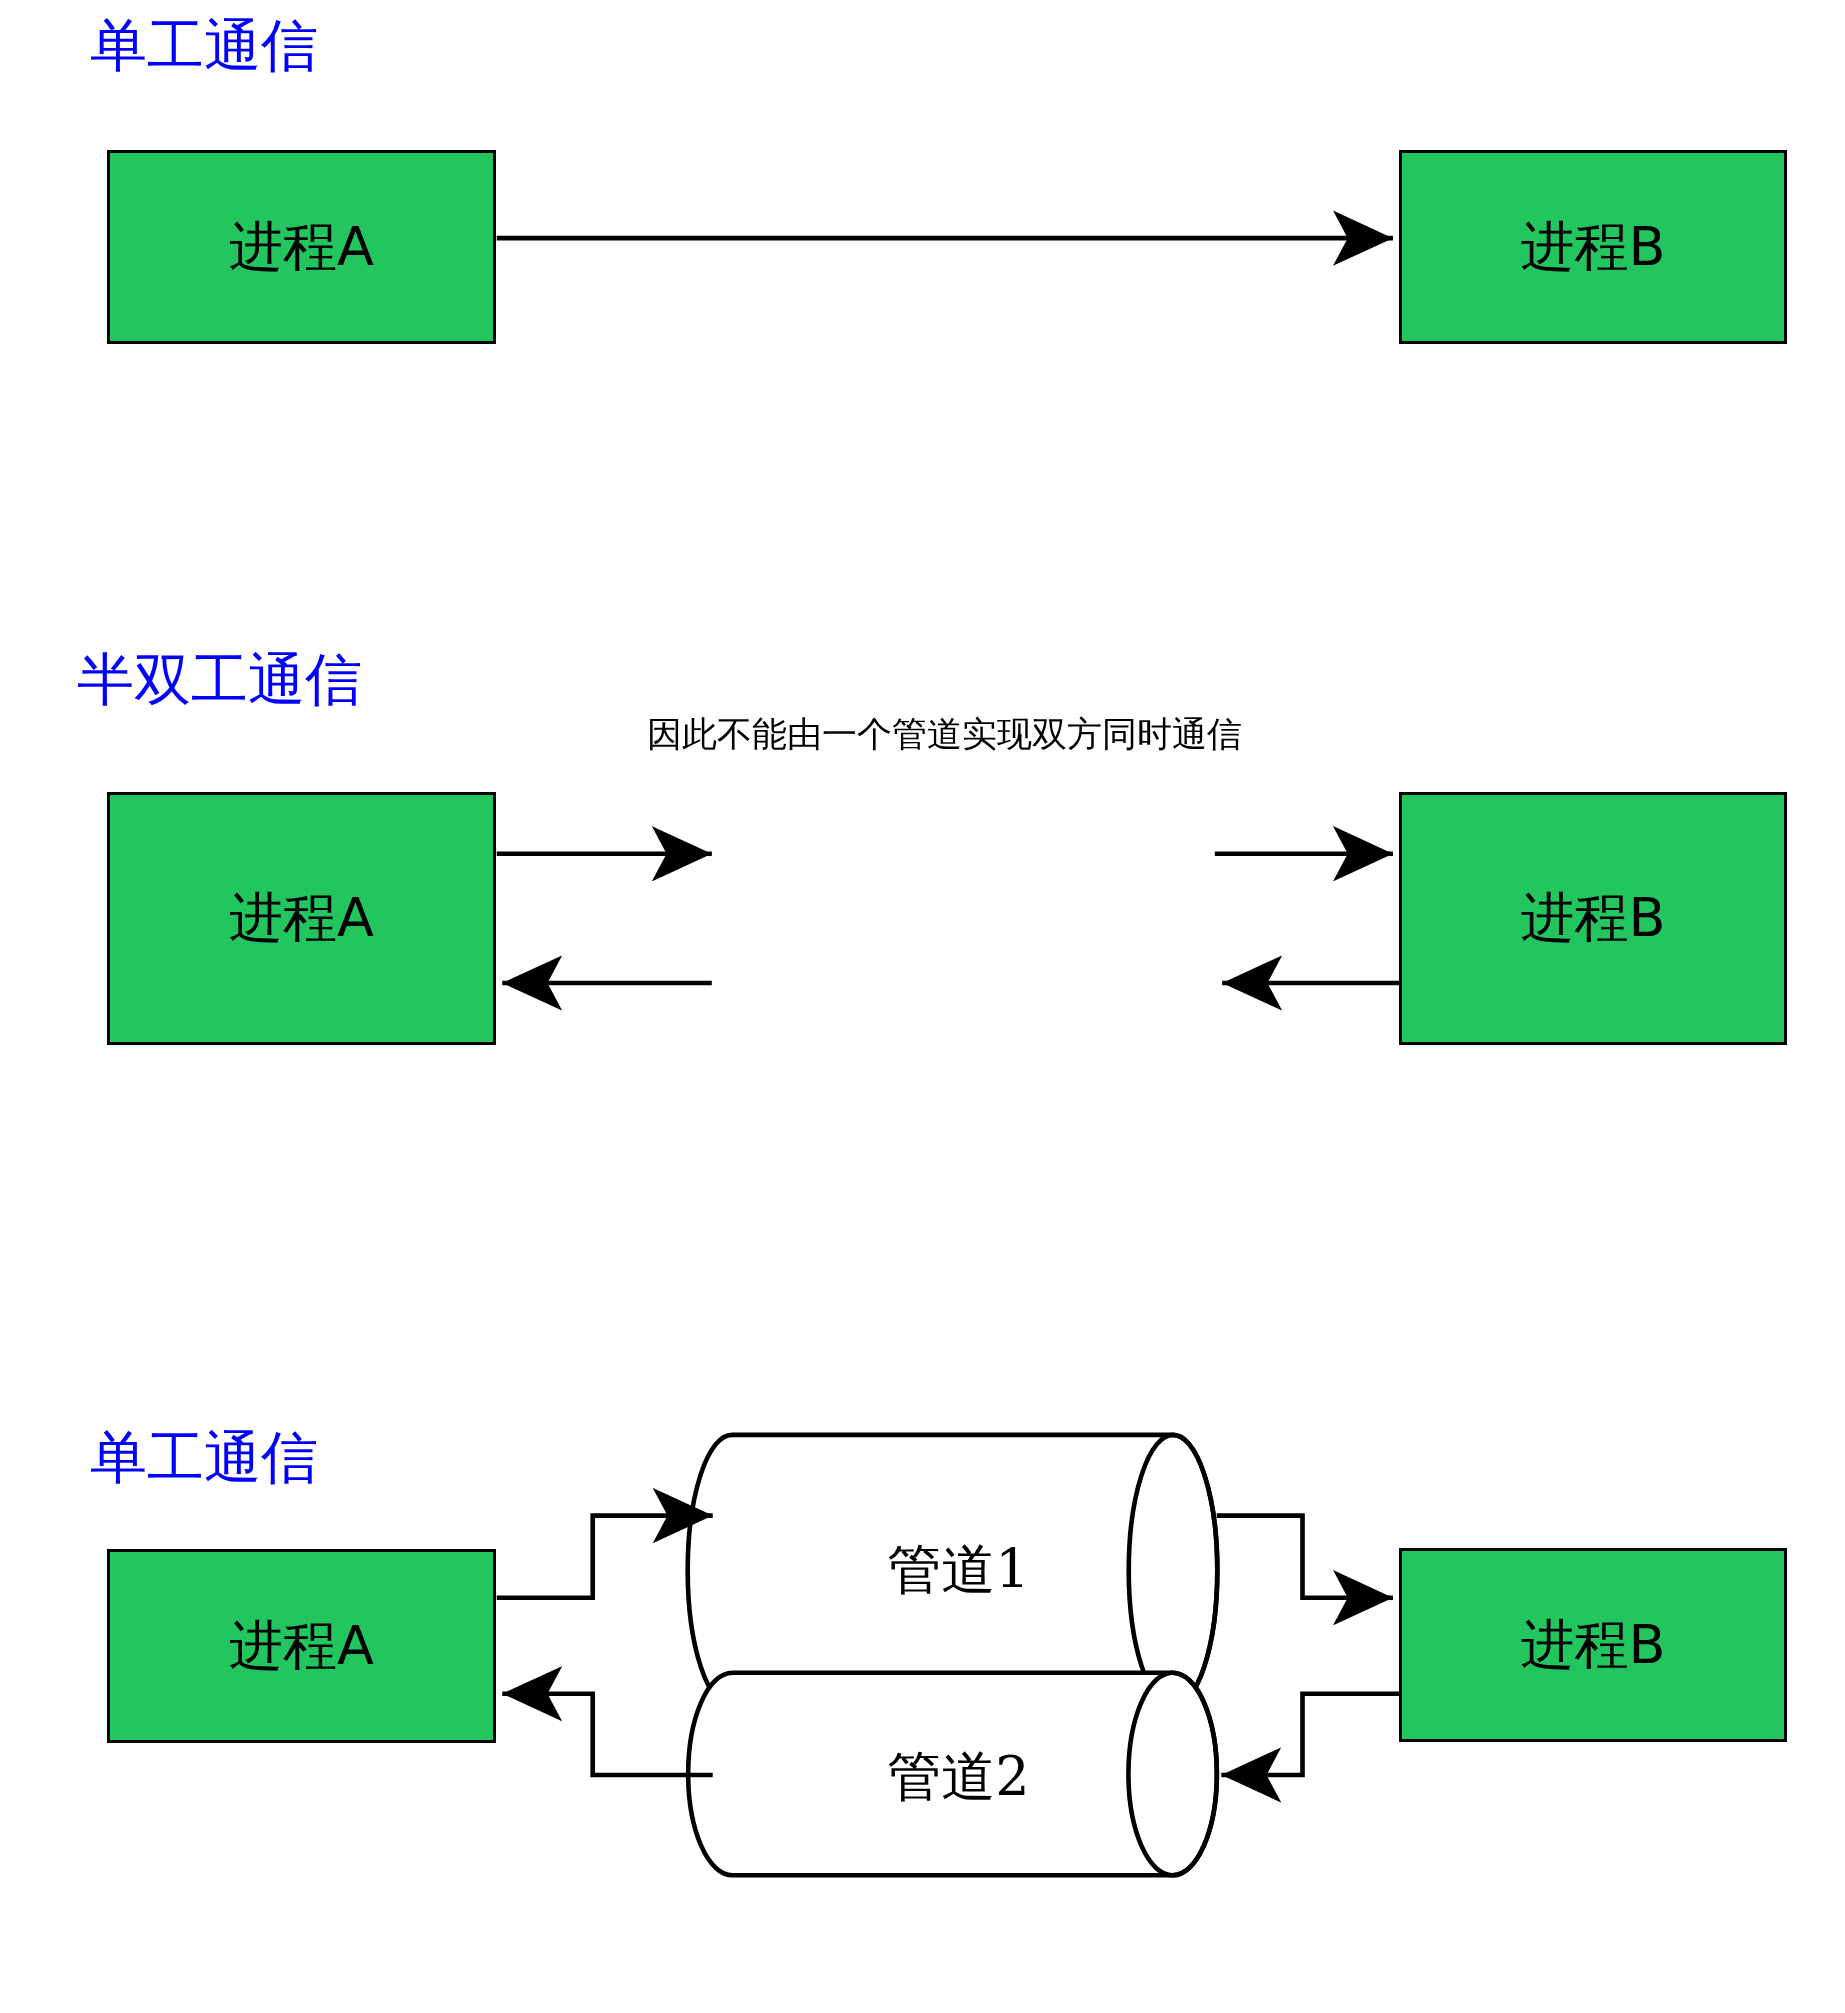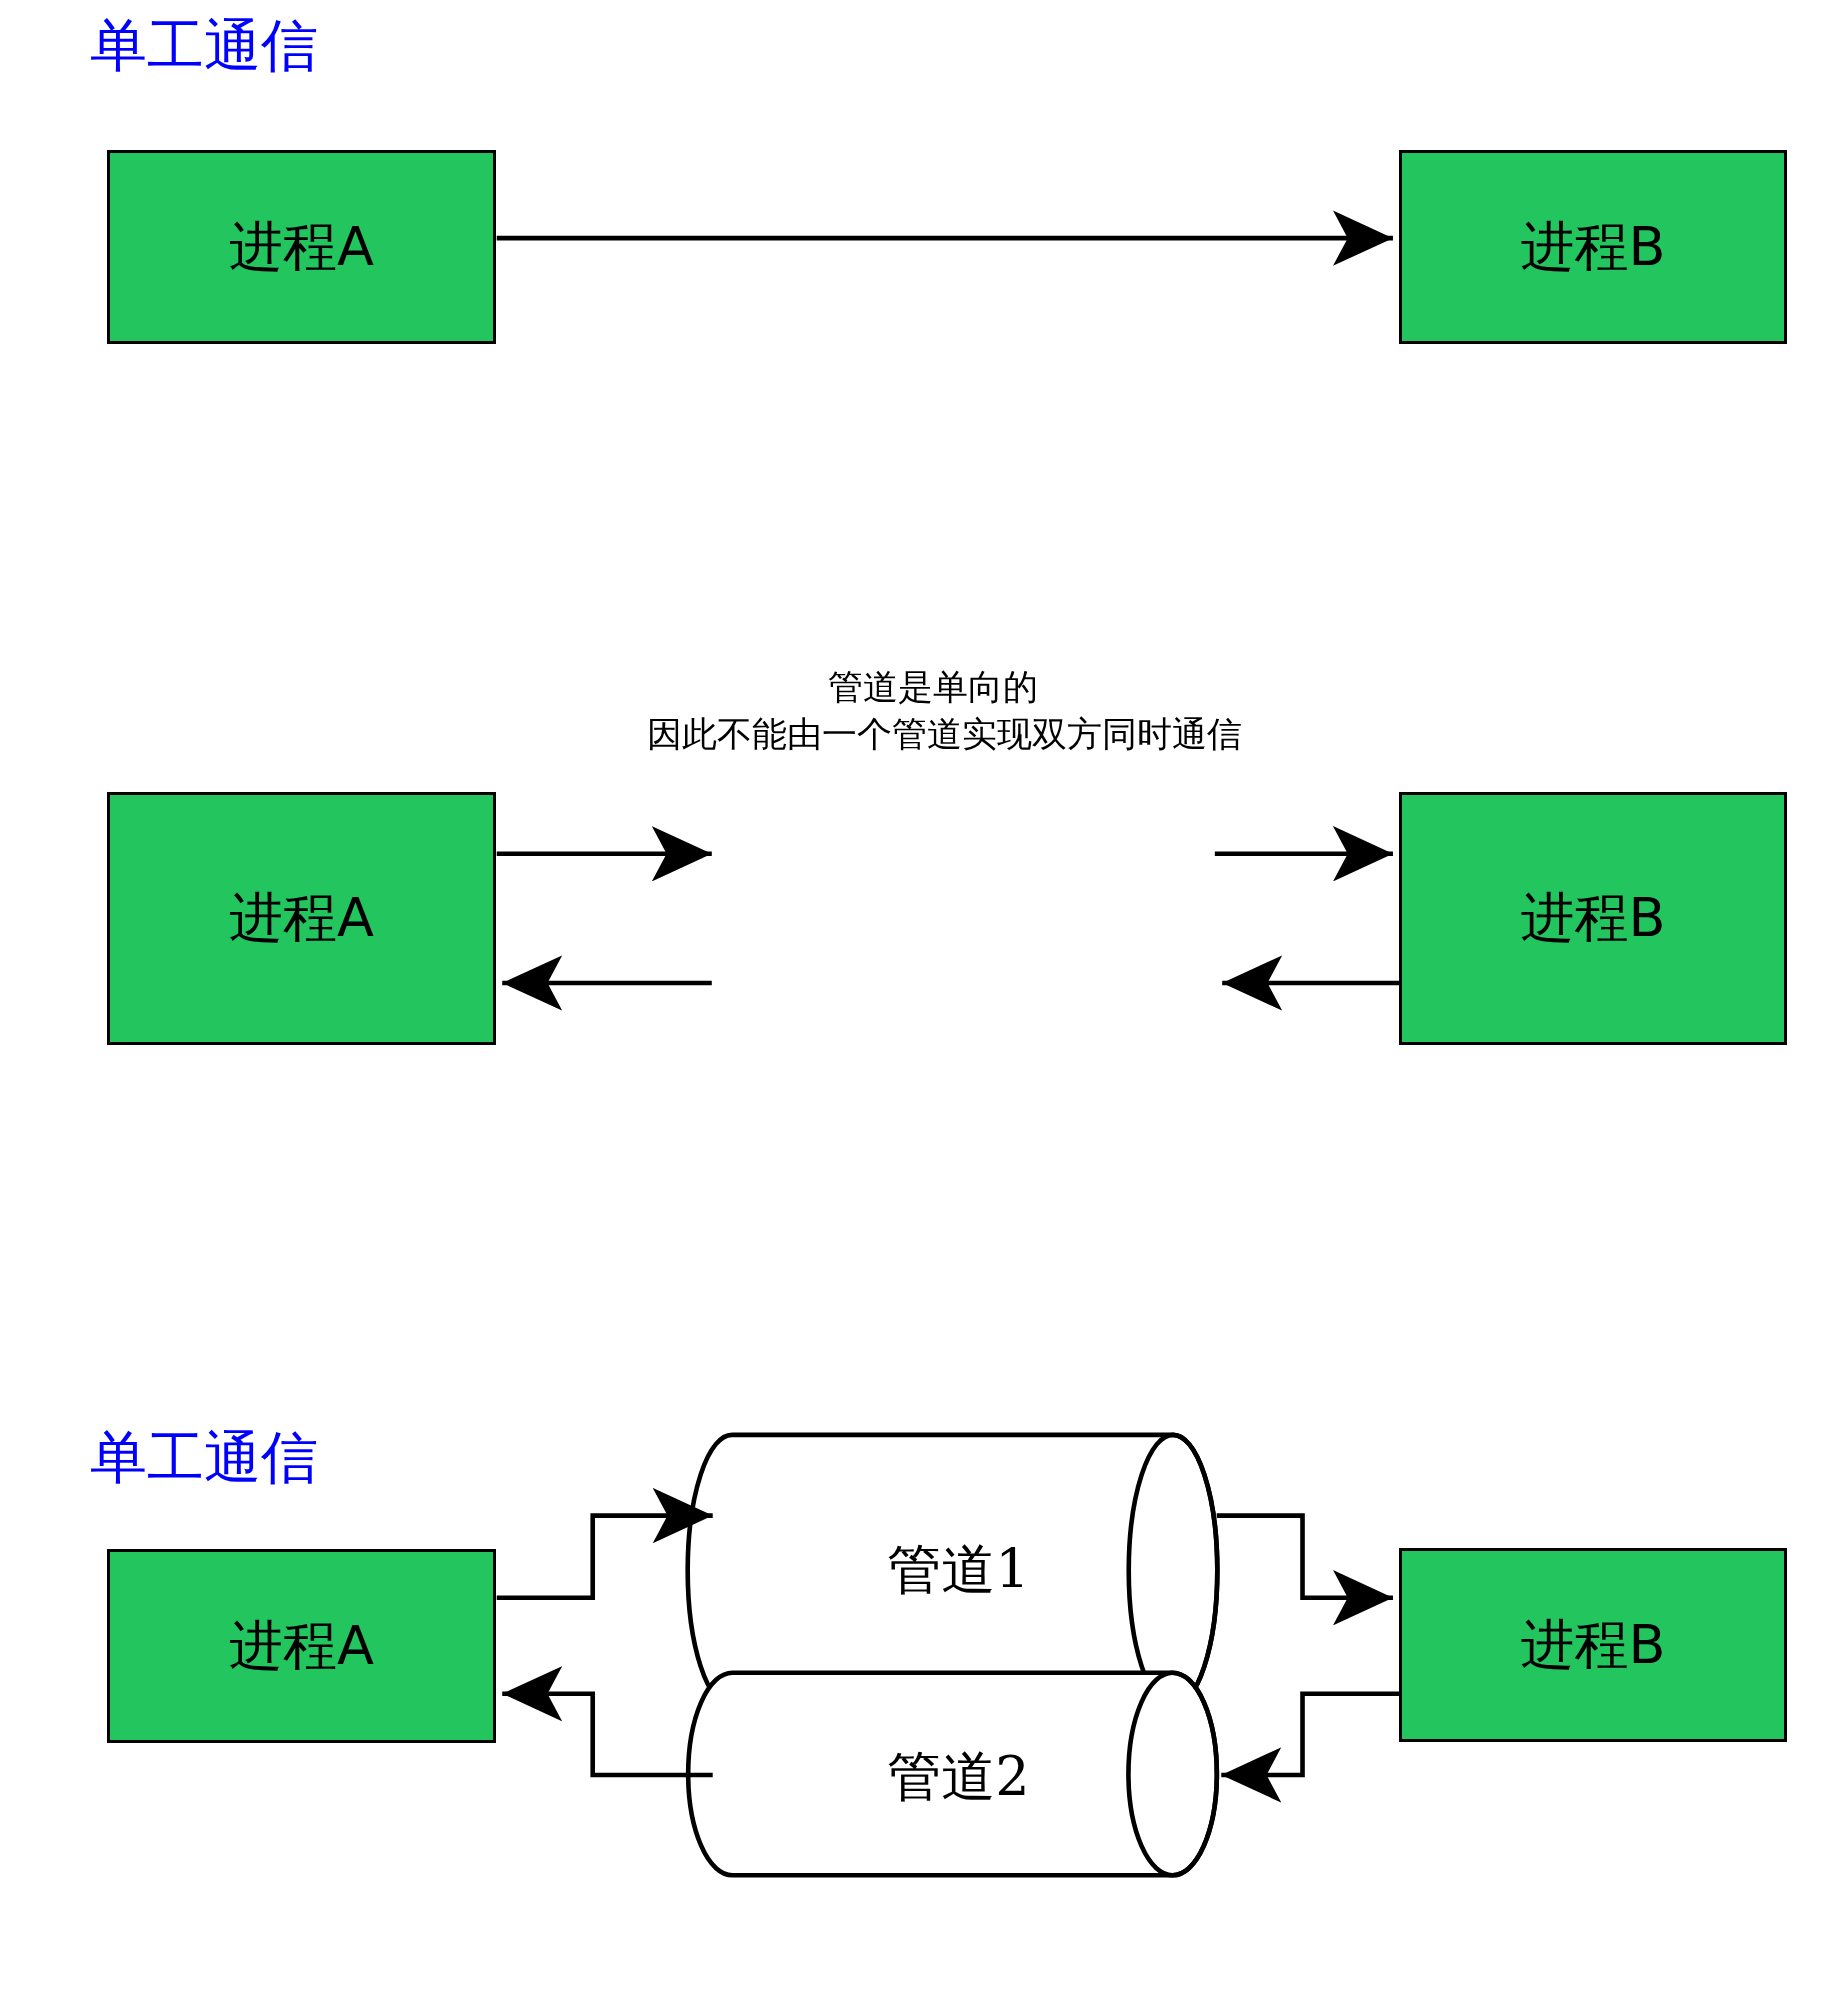--- a/index.html
+++ b/index.html
@@ -85,22 +85,22 @@
   <div class="section-title" style="left:52px; top:16.6px;">单工通信</div>
 
   <div class="proc-box" style="left:69px; top:150px; width:389px; height:194px;">
     <span class="proc-label">进程A</span>
   </div>
 
   <div class="proc-box" style="left:1361px; top:150px; width:388px; height:194px;">
     <span class="proc-label">进程B</span>
   </div>
 
+  <div class="section-title" style="left:39px; top:651px;">半双工通信</div>
 
-  <div class="note" style="left:609px; top:666px; width:572px;">管道是单向的</div>
   <div class="note" style="left:609px; top:713px; width:572px;">因此不能由一个管道实现双方同时通信</div>
 
   <div class="proc-box" style="left:69px; top:792px; width:389px; height:253px;">
     <span class="proc-label">进程A</span>
   </div>
 
 
   <div class="proc-box" style="left:1361px; top:792px; width:388px; height:253px;">
     <span class="proc-label">进程B</span>
   </div>

